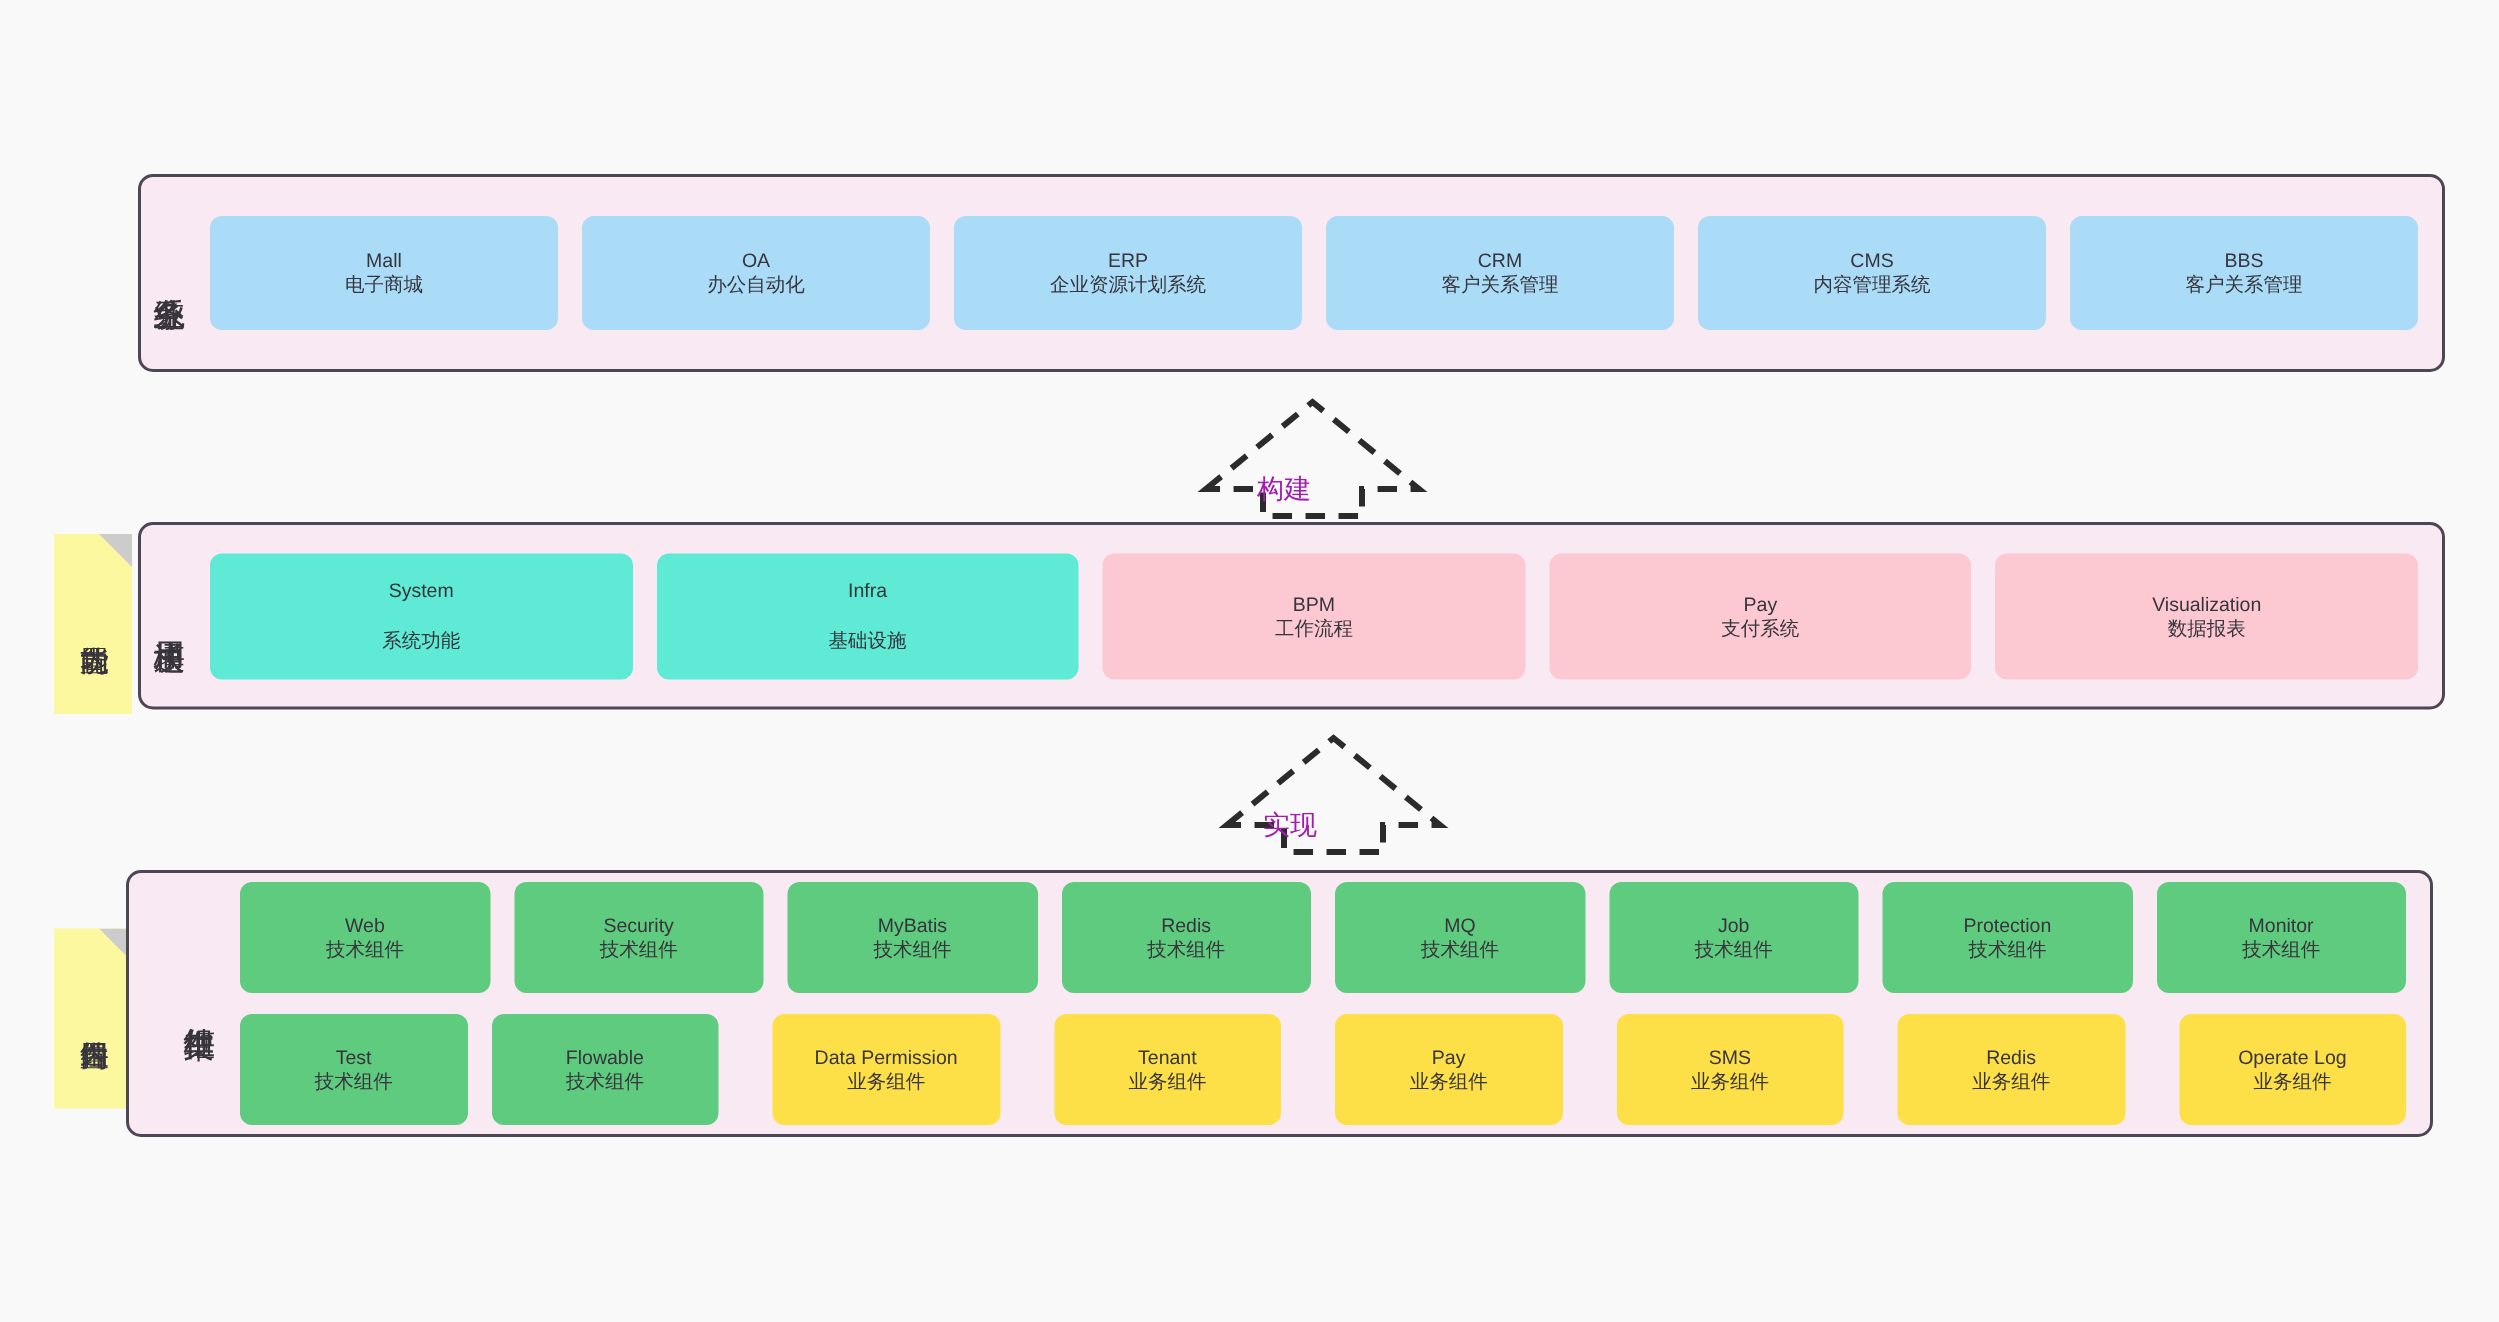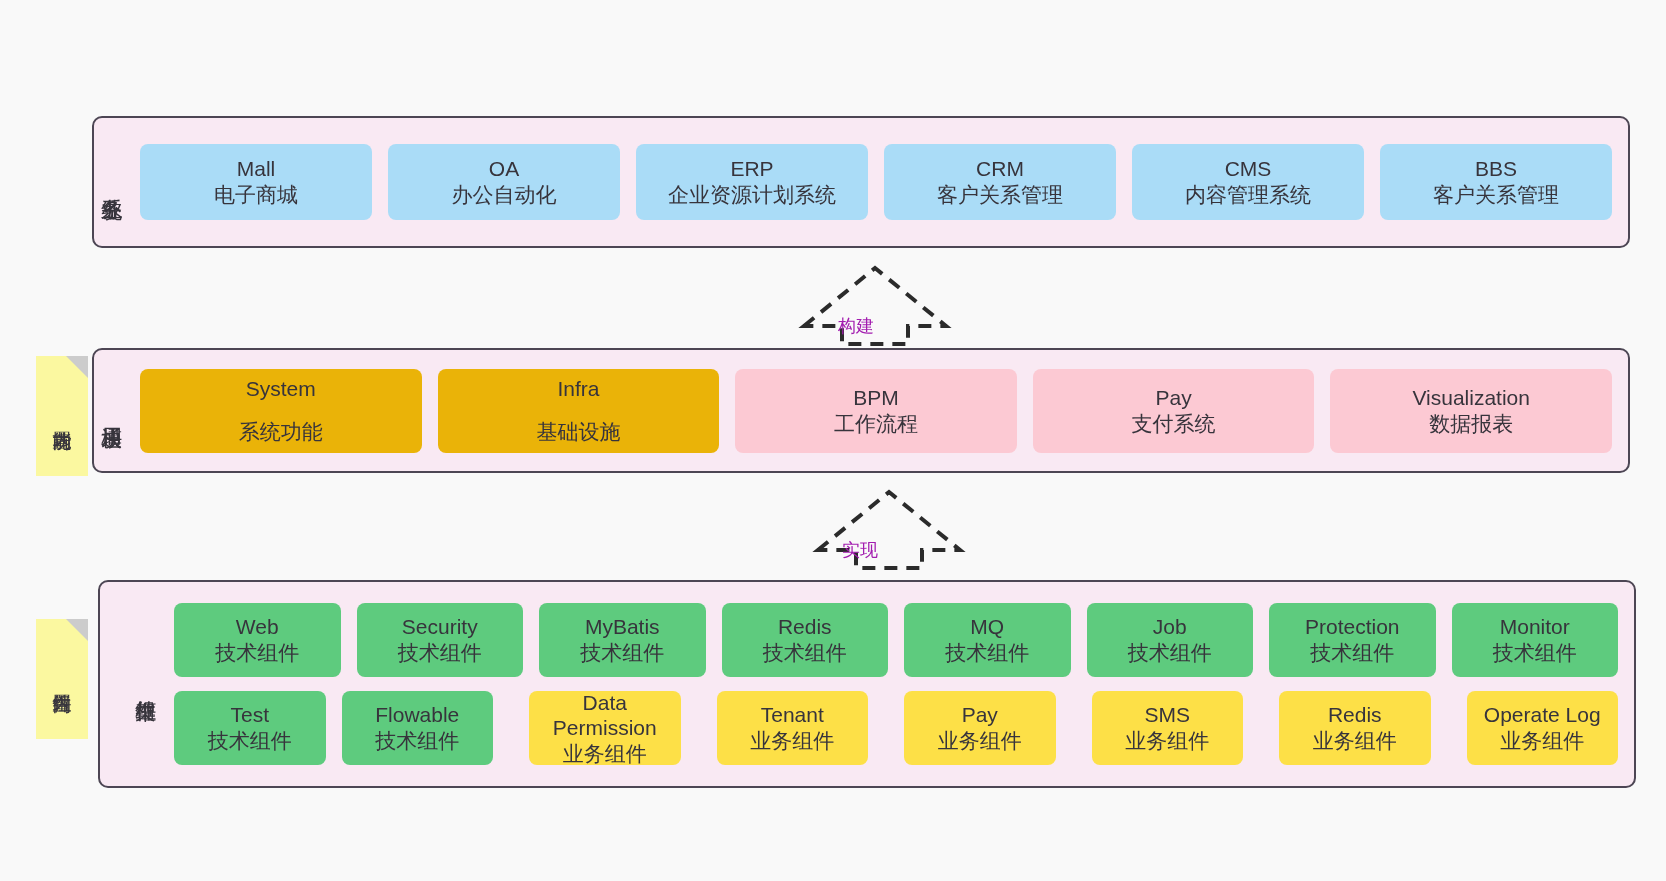--- a/index.html
+++ b/index.html
@@ -53,31 +53,31 @@
   }
   .card{
     flex:1 1 0;
     min-width:0;
     border-radius:8px;
     display:flex;
     flex-direction:column;
     align-items:center;
     justify-content:center;
     text-align:center;
-    font-size:21px;
+    font-size:13px;
     line-height:1.22;
     color:#37343c;
     padding:6px 4px;
     box-sizing:border-box;
   }
   .card .en{display:block;}
   .card .cn{display:block;}
 
   .card.blue{background:#aadcf7;height:76px;}
-  .card.red{background:#eab308;height:84px;gap:17px;}
+  .card.red{background:#5eead4;height:84px;gap:17px;}
   .card.pink{background:#fcc9d3;height:84px;}
   .card.green{background:#5ecb7e;height:74px;}
   .card.mint{background:#fde047;height:74px;margin-left:20px;}
 
   
   .note{
     position:absolute;
     box-sizing:border-box;
     background:#fbf8a0;
     z-index:2;
@@ -193,21 +193,21 @@
       <path d="M 4 64 L 75 6 L 146 64 L 108 64 L 108 82 L 42 82 L 42 64 Z" stroke="#2b2b2b" stroke-width="4" stroke-dasharray="13 9" stroke-linejoin="miter" fill="#f9f9f9"></path>
     </svg>
     <div class="arrow-label" style="left:28px; top:52px;">实现</div>
   </div>
 
   <div class="note" style="left:36px; top:619px; width:52px; height:120px;">
     <span class="fold"></span>
     <span>内置组件</span>
   </div>
 
-  <div class="layer" style="left:98px; top:580px; width:1538px; height:208px;padding-left:28px;">
+  <div class="layer" style="left:84px; top:580px; width:1538px; height:178px;padding-left:28px;">
     <div class="layer-title">框架组件</div>
     <div class="cards">
 
       <div class="row">
         <div class="card green">
           <span class="en">Web</span>
           <span class="cn">技术组件</span>
         </div>
         <div class="card green">
           <span class="en">Security</span>

